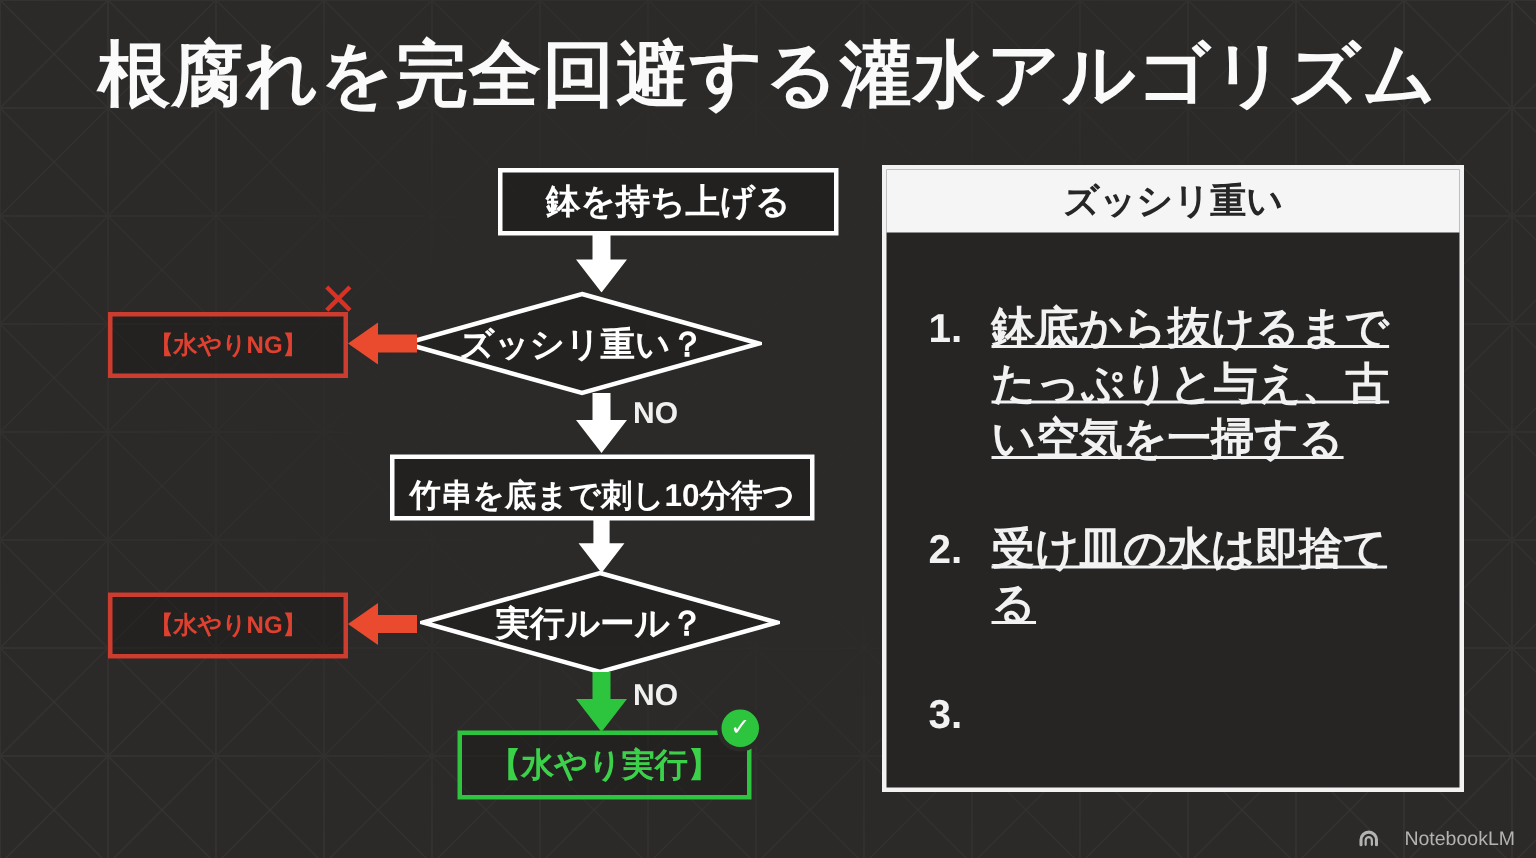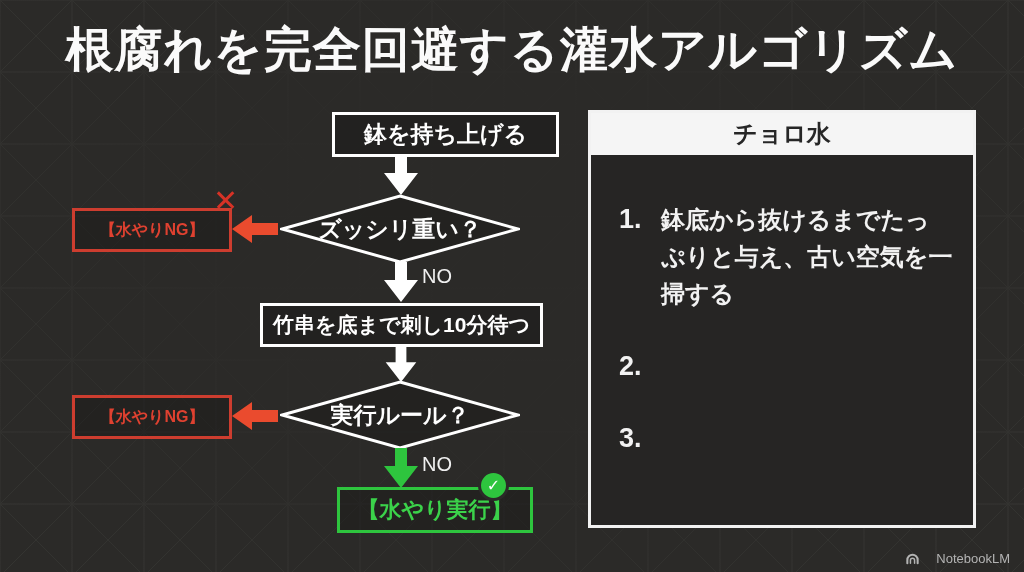--- a/index.html
+++ b/index.html
@@ -28,42 +28,42 @@
 
   
   .fc-box {
     position: absolute;
     border: 3px solid #ffffff;
     background: rgba(18,18,16,0.35);
     display: flex; align-items: center; justify-content: center;
     color: #ffffff; font-weight: 700;
   }
   .start-box { left: 288px; top: 112px; width: 227px; height: 45px; font-size: 23px; margin-left: 44px; }
-  .process-box { left: 260px; top: 303px; width: 283px; height: 44px; font-size: 21px; }
+  .process-box { left: 260px; top: 303px; width: 283px; height: 44px; font-size: 21px; align-items: flex-end; }
 
   .diamond-wrap { position: absolute; width: 240px; height: 70px; }
-  .diamond1 { left: 280px; top: 194px; }
+  .diamond1 { left: 268px; top: 194px; }
   .diamond2 { left: 280px; top: 380px; }
   .diamond-label {
     position: absolute; inset: 0;
     display: flex; align-items: center; justify-content: center;
     color: #ffffff; font-weight: 700; font-size: 23px;
   }
 
   .arrow { position: absolute; }
   .arrow-d1 { left: 384px; top: 155px; }
   .arrow-d2 { left: 384px; top: 262px; }
   .arrow-d3 { left: 384px; top: 346px; }
   .arrow-green { left: 384px; top: 448px; }
   .arrow-r1 { left: 232px; top: 215px; }
   .arrow-r2 { left: 232px; top: 402px; }
 
   .no-label {
     position: absolute;
-    color: #f0f0f0; font-weight: 400; font-size: 20px;
+    color: #f0f0f0; font-weight: 700; font-size: 20px;
   }
   .no-1 { left: 422px; top: 265px; }
   .no-2 { left: 422px; top: 453px; }
 
   .ng-box {
     position: absolute; width: 160px; height: 44px;
     border: 3px solid #cd3d2f;
     background: rgba(18,18,16,0.3);
     display: flex; align-items: center; justify-content: center;
     color: #df4130; font-weight: 700; font-size: 16px;
@@ -74,21 +74,21 @@
   .x-mark {
     position: absolute; left: 213px; top: 186px;
     color: #d63226; font-size: 30px; font-weight: 900; line-height: 1;
   }
 
   .result-box {
     position: absolute; left: 305px; top: 487px; width: 196px; height: 46px;
     border: 3px solid #2ec53e;
     background: rgba(18,18,16,0.3);
     display: flex; align-items: center; justify-content: center;
-    color: #3bd24a; font-weight: 700; font-size: 22px; margin-left: 32px;
+    color: #3bd24a; font-weight: 700; font-size: 22px;
   }
   .check-badge {
     position: absolute; left: 478px; top: 470px;
     width: 31px; height: 31px; border-radius: 50%;
     background: #2ec53e; border: 3px solid #2b2a28;
     display: flex; align-items: center; justify-content: center;
     color: #ffffff; font-size: 16px; font-weight: 900; line-height: 1;
   }
 
   
@@ -104,21 +104,21 @@
   }
   .rules-body { padding: 46px 20px 0 28px; }
   .rule-item { display: flex; align-items: flex-start; }
   .rule-item + .rule-item { margin-top: 36px; }
   .rule-num {
     flex: 0 0 42px;
     color: #f2f2f2; font-weight: 700; font-size: 27px; line-height: 36px;
   }
   .rule-text {
     width: 318px;
-    color: #f2f2f2; font-weight: 700; font-size: 24px; line-height: 37px;
+    color: #f2f2f2; font-weight: 700; font-size: 29px; line-height: 37px; text-decoration: underline;
   }
 
   
   .brand {
     position: absolute; right: 14px; bottom: 6px;
     display: flex; align-items: center; gap: 16px;
     color: #b3b3b3; font-size: 13px; font-weight: 400;
   }
 </style>
 </head>
@@ -204,30 +204,31 @@
       <div class="result-box">
         <span>【水やり実行】</span>
       </div>
       <div class="check-badge">
         <span>✓</span>
       </div>
 
     </div>
 
     <div class="rules-panel">
-      <div class="rules-header">チョロ水</div>
+      <div class="rules-header">ズッシリ重い</div>
       <div class="rules-body">
 
         <div class="rule-item">
           <span class="rule-num">1.</span>
           <span class="rule-text">鉢底から抜けるまでたっぷりと与え、古い空気を一掃する</span>
         </div>
 
         <div class="rule-item">
           <span class="rule-num">2.</span>
+          <span class="rule-text">受け皿の水は即捨てる</span>
         </div>
 
         <div class="rule-item">
           <span class="rule-num">3.</span>
         </div>
 
       </div>
     </div>
 
     <div class="brand">

